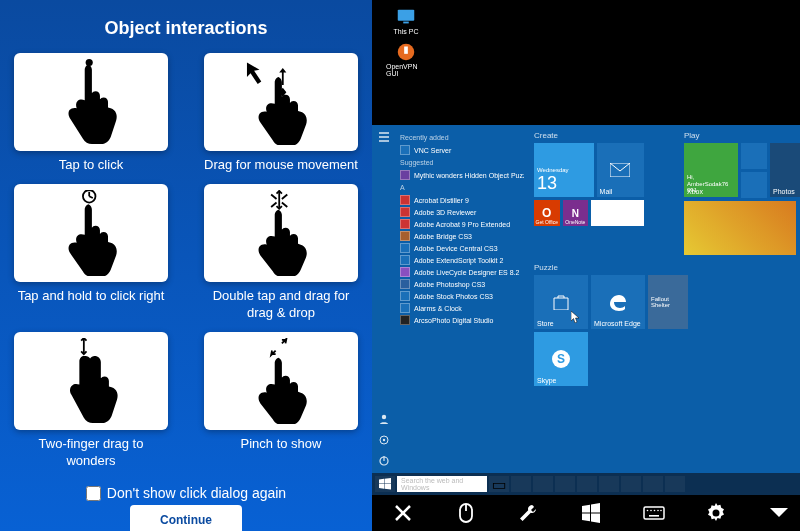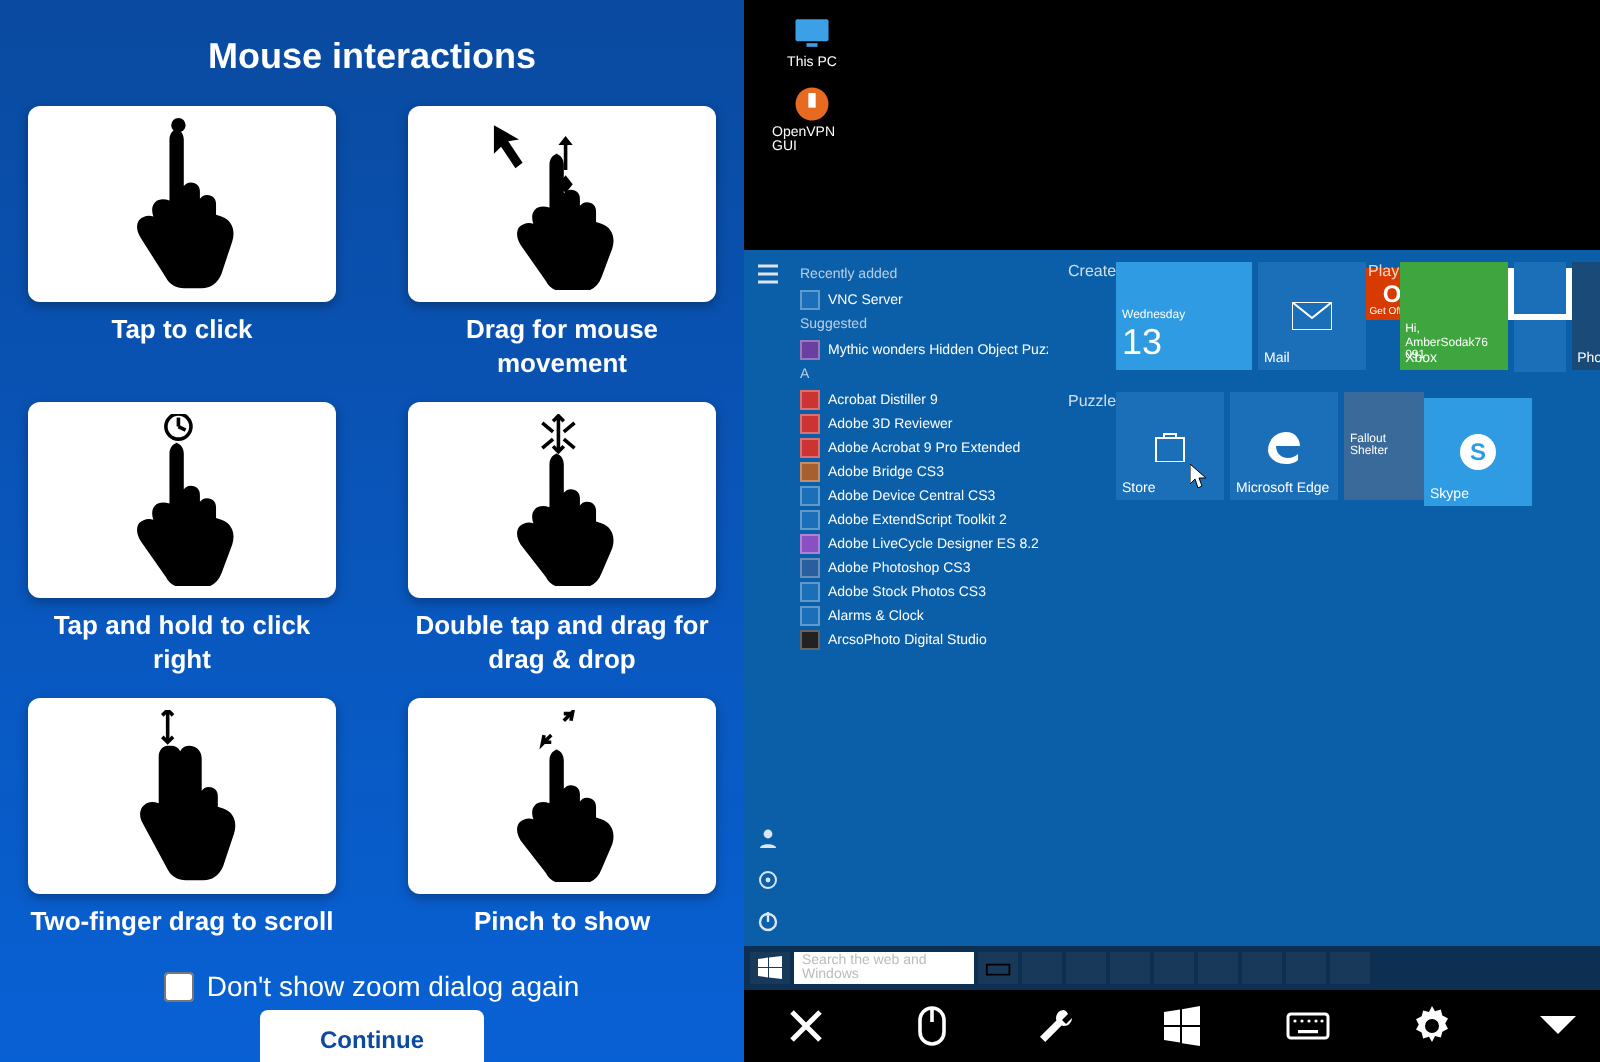--- a/index.html
+++ b/index.html
@@ -1,20 +1,20 @@
 <!DOCTYPE html>
 <html><head>
 <meta charset="utf-8">
 <style>
   * { margin: 0; padding: 0; box-sizing: border-box; }
   body { font-family: "Segoe UI", Arial, sans-serif; width: 800px; height: 531px; overflow: hidden; background: #000; display: flex; }
   
   .left-panel { width: 408px; height: 531px; background: linear-gradient(to bottom, #0a4aa0, #0861d4); color: #fff; display: flex; flex-direction: column; align-items: center; padding: 18px 14px; }
   .left-title { font-size: 18px; font-weight: 600; margin-bottom: 14px; }
-  .gesture-grid { display: grid; grid-template-columns: 154px 154px; column-gap: 36px; row-gap: 10px; font-weight: bold; }
+  .gesture-grid { display: grid; grid-template-columns: 154px 154px; column-gap: 36px; row-gap: 10px; }
   .gesture { display: flex; flex-direction: column; align-items: center; }
   .card { width: 154px; height: 98px; background: #fff; border-radius: 6px; display: flex; align-items: center; justify-content: center; box-shadow: 0 2px 6px rgba(0,0,0,.3); }
   .gesture-label { font-size: 13px; text-align: center; margin-top: 6px; line-height: 1.3; max-width: 154px; }
   .dont-show { display: flex; align-items: center; gap: 6px; margin-top: 16px; font-size: 14px; cursor: pointer; }
   .dont-show input { width: 15px; height: 15px; }
   .continue-btn { margin-top: 4px; background: #fff; color: #0a4aa0; border: none; border-radius: 4px; padding: 8px 30px; font-size: 12px; font-weight: 600; cursor: pointer; }
   
   .right-panel { flex: 1; height: 531px; background: #000; display: flex; flex-direction: column; }
   .desktop-strip { height: 125px; background: #000; display: flex; flex-direction: column; gap: 6px; padding: 6px 0 0 14px; }
   .desk-icon { display: flex; flex-direction: column; align-items: center; font-size: 7px; color: #fff; width: 40px; }
@@ -32,33 +32,33 @@
   .tile-col { display: flex; flex-direction: column; gap: 3px; }
   .tile { background: #2e9be2; color: #fff; font-size: 7px; display: flex; flex-direction: column; justify-content: flex-end; align-items: flex-start; padding: 3px; position: relative; }
   .tile.center { align-items: center; justify-content: center; }
   .tile .big { font-size: 18px; font-weight: 300; }
   .tile.orange { background: #d83b01; }
   .tile.purple { background: #7b2e8e; }
   .tile.green { background: #3fa63f; }
   .tile.lblue { background: #2e9be2; }
   .tile.darker { background: #1a6fb8; }
   .tile.photo { background: #1a4a78; }
-  .tgroup { display: flex; flex-direction: row; }
+  .tgroup { display: flex; flex-direction: column; }
   .taskbar { height: 22px; background: #0c2f52; display: flex; align-items: center; padding: 0 3px; gap: 2px; }
   .tb-item { width: 20px; height: 16px; background: rgba(255,255,255,.05); display: flex; align-items: center; justify-content: center; }
   .tb-item.search { width: 90px; font-size: 7px; color: #bbb; justify-content: flex-start; padding-left: 4px; background: #fff; }
   
   .btoolbar { height: 36px; background: #000; display: flex; align-items: center; justify-content: space-around; }
   .btool { width: 24px; height: 24px; color: #fff; display: flex; align-items: center; justify-content: center; cursor: pointer; }
 </style>
 </head>
 <body>
 
 <div class="left-panel">
-  <div class="left-title">Mouse interactions</div>
+  <div class="left-title">Object interactions</div>
   <div class="gesture-grid">
 
     <div class="gesture">
       <div class="card">
         <svg width="70" height="86" viewBox="0 0 70 96">
           <path fill="#000" d="M33 6 c-3 0 -5 3 -5 6 v34 c-3 -1 -6 -1 -8 1 -2 2 -2 5 -1 8 -3 -1 -6 0 -8 2 -2 3 -1 7 1 10 l14 22 c2 4 6 6 10 6 h10 c5 0 9 -3 11 -8 l6 -18 c2 -6 0 -12 -6 -14 l-3 -1 v-6 c0 -3 -2 -5 -5 -5 -2 0 -3 1 -4 2 v-4 c0 -3 -2 -5 -5 -5 -2 0 -3 1 -4 2 V12 c0 -3 -2 -6 -5 -6 z"></path>
           <circle cx="33" cy="4" r="4" fill="#000"></circle>
         </svg>
       </div>
       <div class="gesture-label">Tap to click</div>
@@ -103,38 +103,38 @@
     </div>
 
     <div class="gesture">
       <div class="card">
         <svg width="70" height="86" viewBox="0 0 70 96">
           <path d="M24 3 l3 -3 l3 3 M24 15 l3 3 l3 -3" fill="none" stroke="#000" stroke-width="2"></path>
           <line x1="27" y1="1" x2="27" y2="17" stroke="#000" stroke-width="2"></line>
           <path fill="#000" d="M27 20 c-3 0 -5 3 -5 6 v26 c-3 -1 -6 -1 -8 1 -3 2 -3 7 -1 10 l14 26 c2 4 6 6 10 6 h10 c5 0 9 -3 11 -8 l6 -18 c2 -6 0 -12 -6 -14 l-3 -1 v-6 c0 -3 -2 -5 -5 -5 -2 0 -3 1 -4 2 v-18 c0 -4 -3 -7 -7 -7 -2 0 -4 1 -5 3 -1 -2 -3 -3 -5 -3 z"></path>
         </svg>
       </div>
-      <div class="gesture-label">Two-finger drag to scroll</div>
+      <div class="gesture-label">Two-finger drag to wonders</div>
     </div>
 
     <div class="gesture">
       <div class="card">
         <svg width="70" height="86" viewBox="0 0 70 96">
           <path d="M36 6 l5 -5 M40 2 l1 -1 l-1 5 M40 2 l-4 0" fill="none" stroke="#000" stroke-width="2"></path>
           <path d="M29 14 l-5 5 M25 18 l-1 1 l1 -5 M25 18 l4 0" fill="none" stroke="#000" stroke-width="2"></path>
           <path fill="#000" d="M33 22 c-3 0 -5 3 -5 6 v24 c-3 -1 -6 -1 -8 1 -2 2 -2 5 -1 8 -3 -1 -6 0 -8 2 -2 3 -1 7 1 10 l14 18 c2 4 6 6 10 6 h10 c5 0 9 -3 11 -8 l6 -14 c2 -6 0 -12 -6 -14 l-3 -1 v-6 c0 -3 -2 -5 -5 -5 -2 0 -3 1 -4 2 v-4 c0 -3 -2 -5 -5 -5 -2 0 -3 1 -4 2 V28 c0 -3 -2 -6 -5 -6 z"></path>
         </svg>
       </div>
       <div class="gesture-label">Pinch to show</div>
     </div>
 
   </div>
   <label class="dont-show">
     <input type="checkbox" style="">
-    <span>Don't show zoom dialog again</span>
+    <span>Don't show click dialog again</span>
   </label>
   <button class="continue-btn">Continue</button>
 </div>
 
 <div class="right-panel">
 
   <div class="desktop-strip">
     <div class="desk-icon">
       <svg class="ic" viewBox="0 0 24 24">
           <rect x="3" y="4" width="18" height="12" rx="1" fill="#3ba0e6"></rect>

